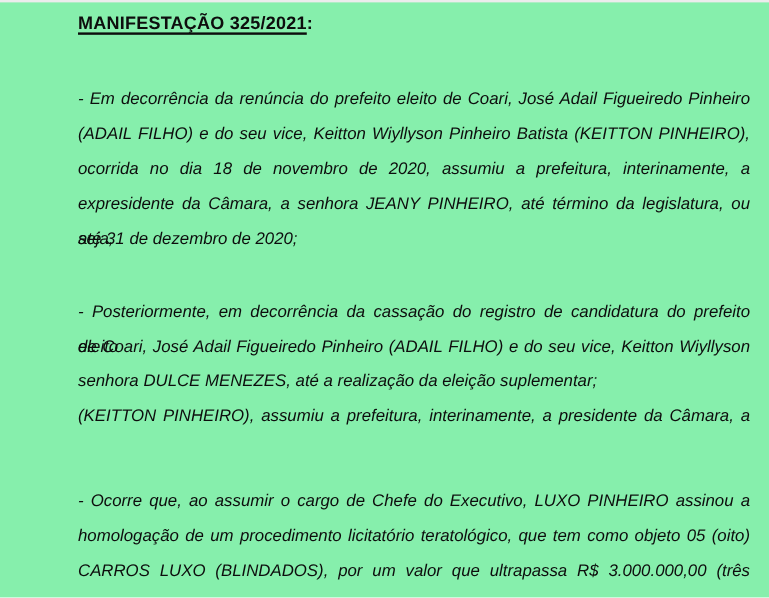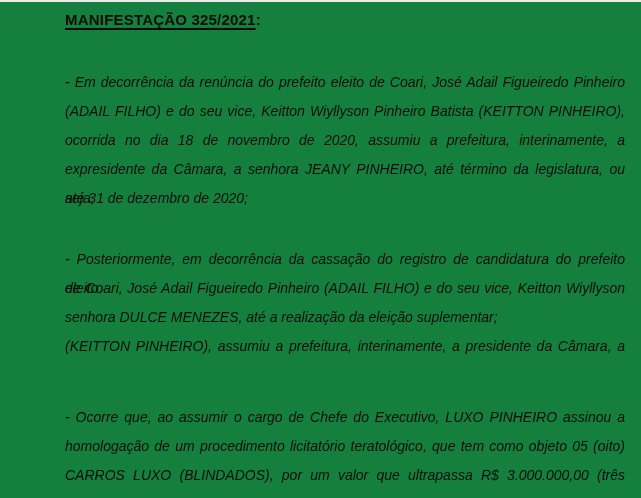--- a/index.html
+++ b/index.html
@@ -5,21 +5,21 @@
   * { margin: 0; padding: 0; box-sizing: border-box; }
   html, body { background: #ffffff; }
   body {
     font-family: "Liberation Sans", "DejaVu Sans", sans-serif;
     color: #0d0d0d;
   }
   .page {
     position: relative;
     width: 641px;
     height: 498px;
-    background: #15803d;
+    background: #86efac;
     border-top: 2px solid #ececec;
     overflow: hidden;
   }
   .content {
     padding-left: 65px;
     padding-right: 16px;
     width: 641px;
   }
   .doc-title {
     margin-top: 9px;

